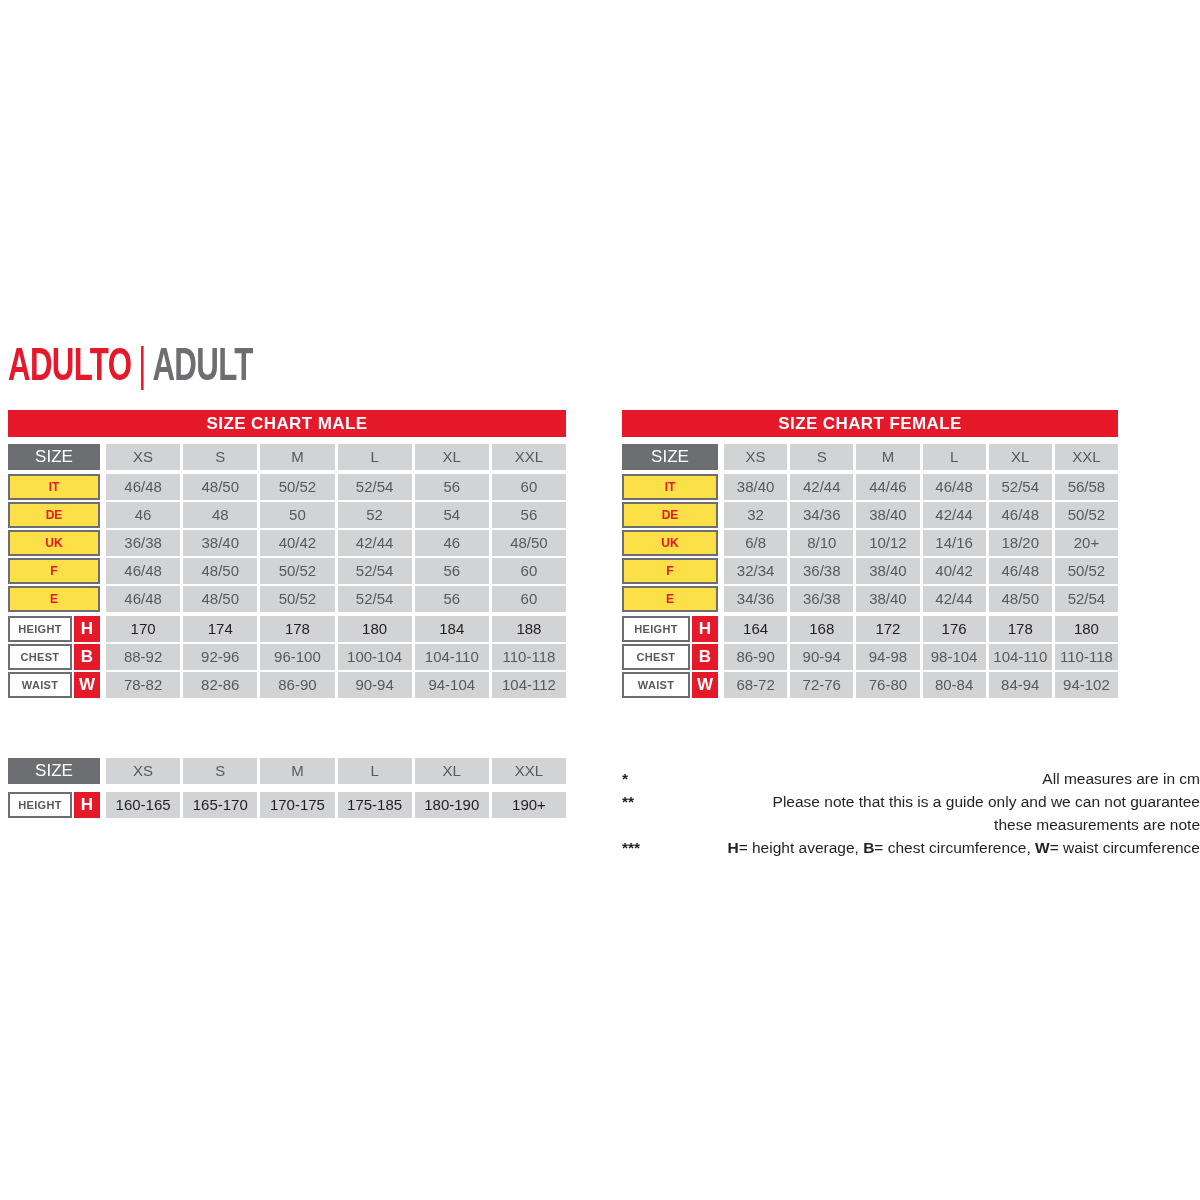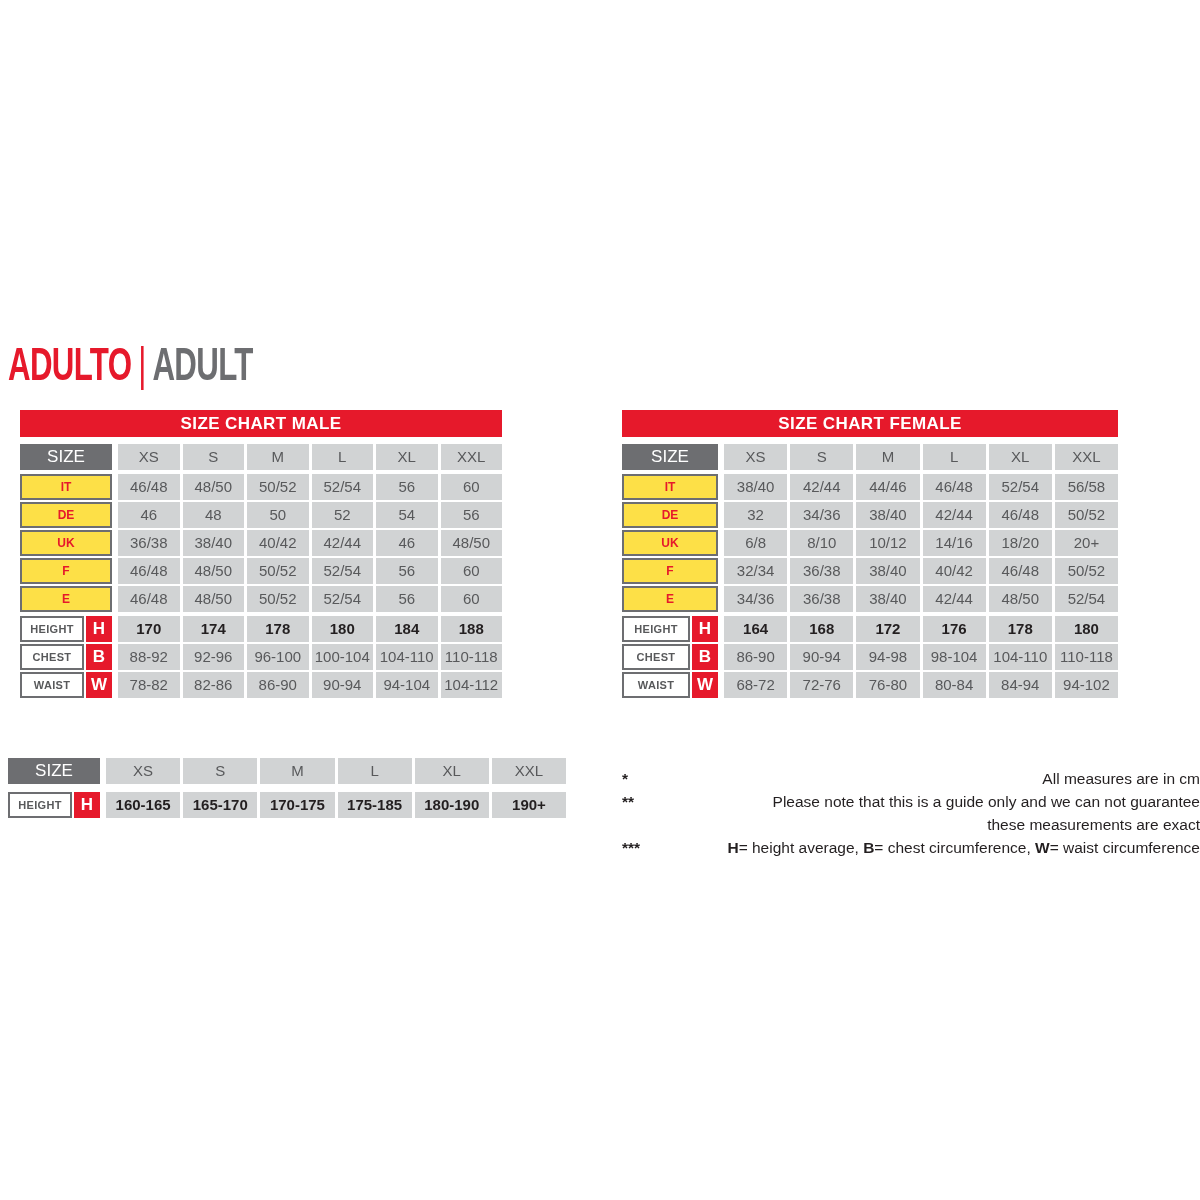--- a/index.html
+++ b/index.html
@@ -24,21 +24,21 @@
     font-size: 46px; font-weight: bold; white-space: nowrap;
     transform: scaleX(0.68); transform-origin: left top;
     letter-spacing: -1px; line-height: 1;
   }
   .brand-title .primary { color: var(--red); }
   .brand-title .sep { color: var(--red); font-weight: 400; margin: 0 10px; }
   .brand-title .secondary { color: var(--dark_gray); }
 
   
   .size-table { position: absolute; }
-  #male-table   { left: 20px;   top: 410px; width: 482px; }
+  #male-table   { left: 8px;   top: 410px; width: 558px; }
   #female-table { left: 622px; top: 410px; width: 496px; }
   #unisex-table { left: 8px;   top: 758px; width: 558px; }
 
   .tbl-title {
     height: 27px; line-height: 27px; background: var(--red);
     color: #fff; font-weight: bold; font-size: 17px; text-align: center;
     letter-spacing: 0.4px; margin-bottom: 7px;
   }
   .trow { display: flex; height: 26px; margin-bottom: 2px; }
   .header-row { margin-bottom: 4px; }
@@ -53,21 +53,21 @@
     background: var(--dark_gray); color: #fff; font-size: 17px;
     text-align: center; line-height: 26px;
   }
   .label-slot.hcell { display: block; }
 
   .dcell {
     flex: 1 1 0; background: var(--cell_gray); color: var(--text_gray);
     font-size: 15px; text-align: center; line-height: 26px;
   }
   .dcell + .dcell { margin-left: 3px; }
-  .dcell.strong { color: var(--text_dark); font-weight: bold; text-align: center; }
+  .dcell.strong { color: var(--text_dark); font-weight: normal; text-align: center; }
 
   .region-cell {
     display: block; background: #fde047; border: 2px solid var(--dark_gray);
     color: var(--red); font-weight: bold; font-size: 12px;
     text-align: center; line-height: 22px;
   }
 
   .measure-label {
     flex: 1 1 auto; background: #fff; border: 2px solid var(--dark_gray);
     color: var(--text_gray); font-weight: bold; font-size: 11px;
@@ -309,20 +309,20 @@
 
 <aside class="footnotes">
   <div class="footnote">
     <span class="fn-marker">*</span>
     <span class="fn-text">All measures are in cm</span>
   </div>
   <div class="footnote">
     <span class="fn-marker">**</span>
     <span class="fn-text">
         <span class="fn-line">Please note that this is a guide only and we can not guarantee</span>
-        <span class="fn-line">these measurements are exact</span>
+        <span class="fn-line">these measurements are note</span>
       </span>
   </div>
   <div class="footnote">
     <span class="fn-marker">***</span>
     <span class="fn-text"><b>H</b><span>= height average, </span><b>B</b><span>= chest circumference, </span><b>W</b><span>= waist circumference</span></span>
   </div>
 </aside>
 
 </body></html>

